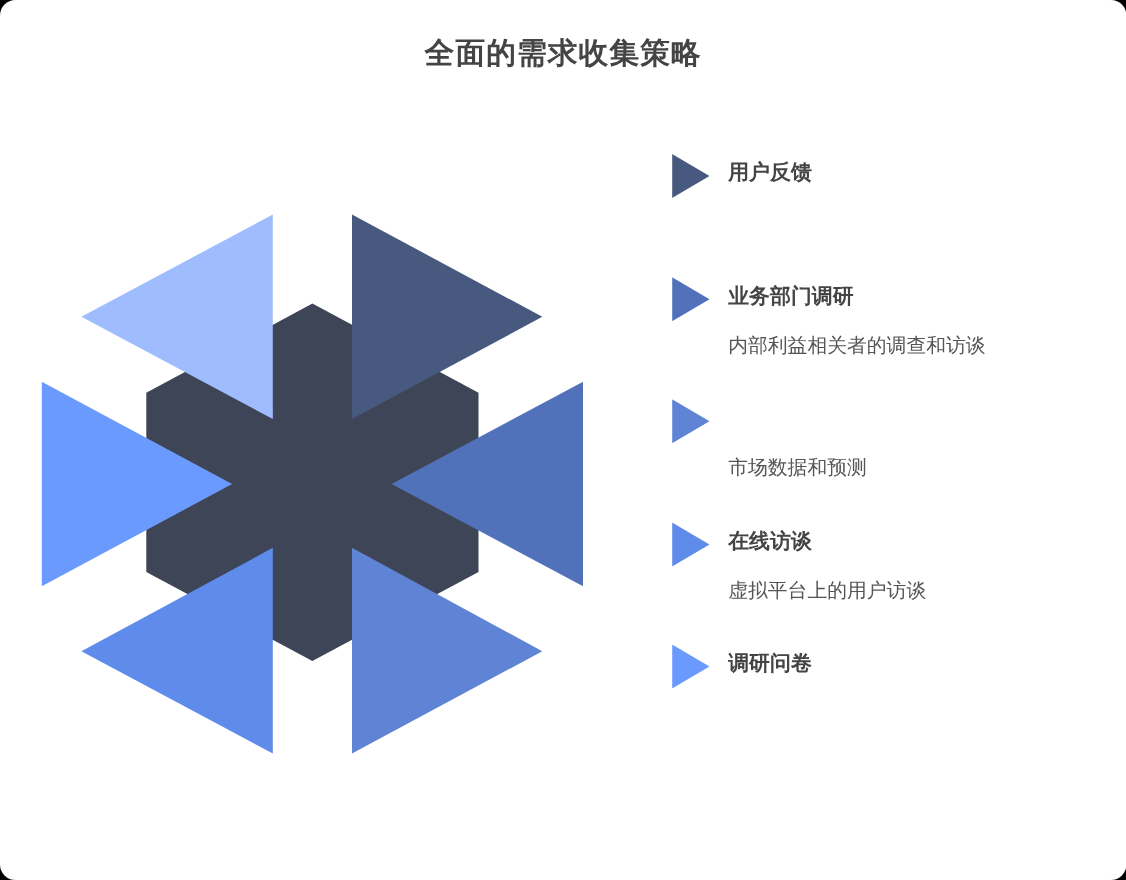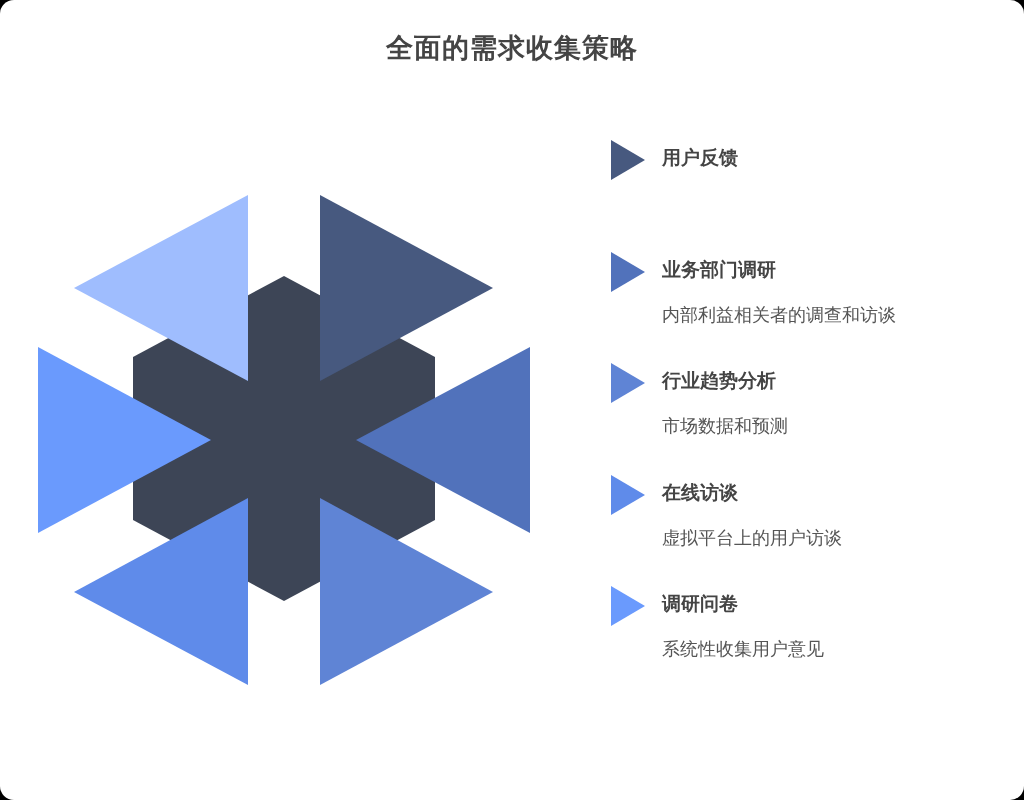--- a/index.html
+++ b/index.html
@@ -41,34 +41,32 @@
         <polygon points="0,0 0,40 34,20" fill="#5172bb"></polygon>
       </svg>
     <div class="item-title">业务部门调研</div>
     <div class="item-desc">内部利益相关者的调查和访谈</div>
   </div>
 
   <div class="legend-item" style="top:363px;">
     <svg class="marker" viewBox="0 0 34 40">
         <polygon points="0,0 0,40 34,20" fill="#5f84d5"></polygon>
       </svg>
-    <div class="item-title">行业趋势分析</div>
     <div class="item-desc">市场数据和预测</div>
   </div>
 
   <div class="legend-item" style="top:475px;">
     <svg class="marker" viewBox="0 0 34 40">
         <polygon points="0,0 0,40 34,20" fill="#5f8bea"></polygon>
       </svg>
     <div class="item-title">在线访谈</div>
     <div class="item-desc">虚拟平台上的用户访谈</div>
   </div>
 
   <div class="legend-item" style="top:586px;">
     <svg class="marker" viewBox="0 0 34 40">
         <polygon points="0,0 0,40 34,20" fill="#6a9afd"></polygon>
       </svg>
     <div class="item-title">调研问卷</div>
-    <div class="item-desc">系统性收集用户意见</div>
   </div>
 
 
 </div>
 
 </body></html>

